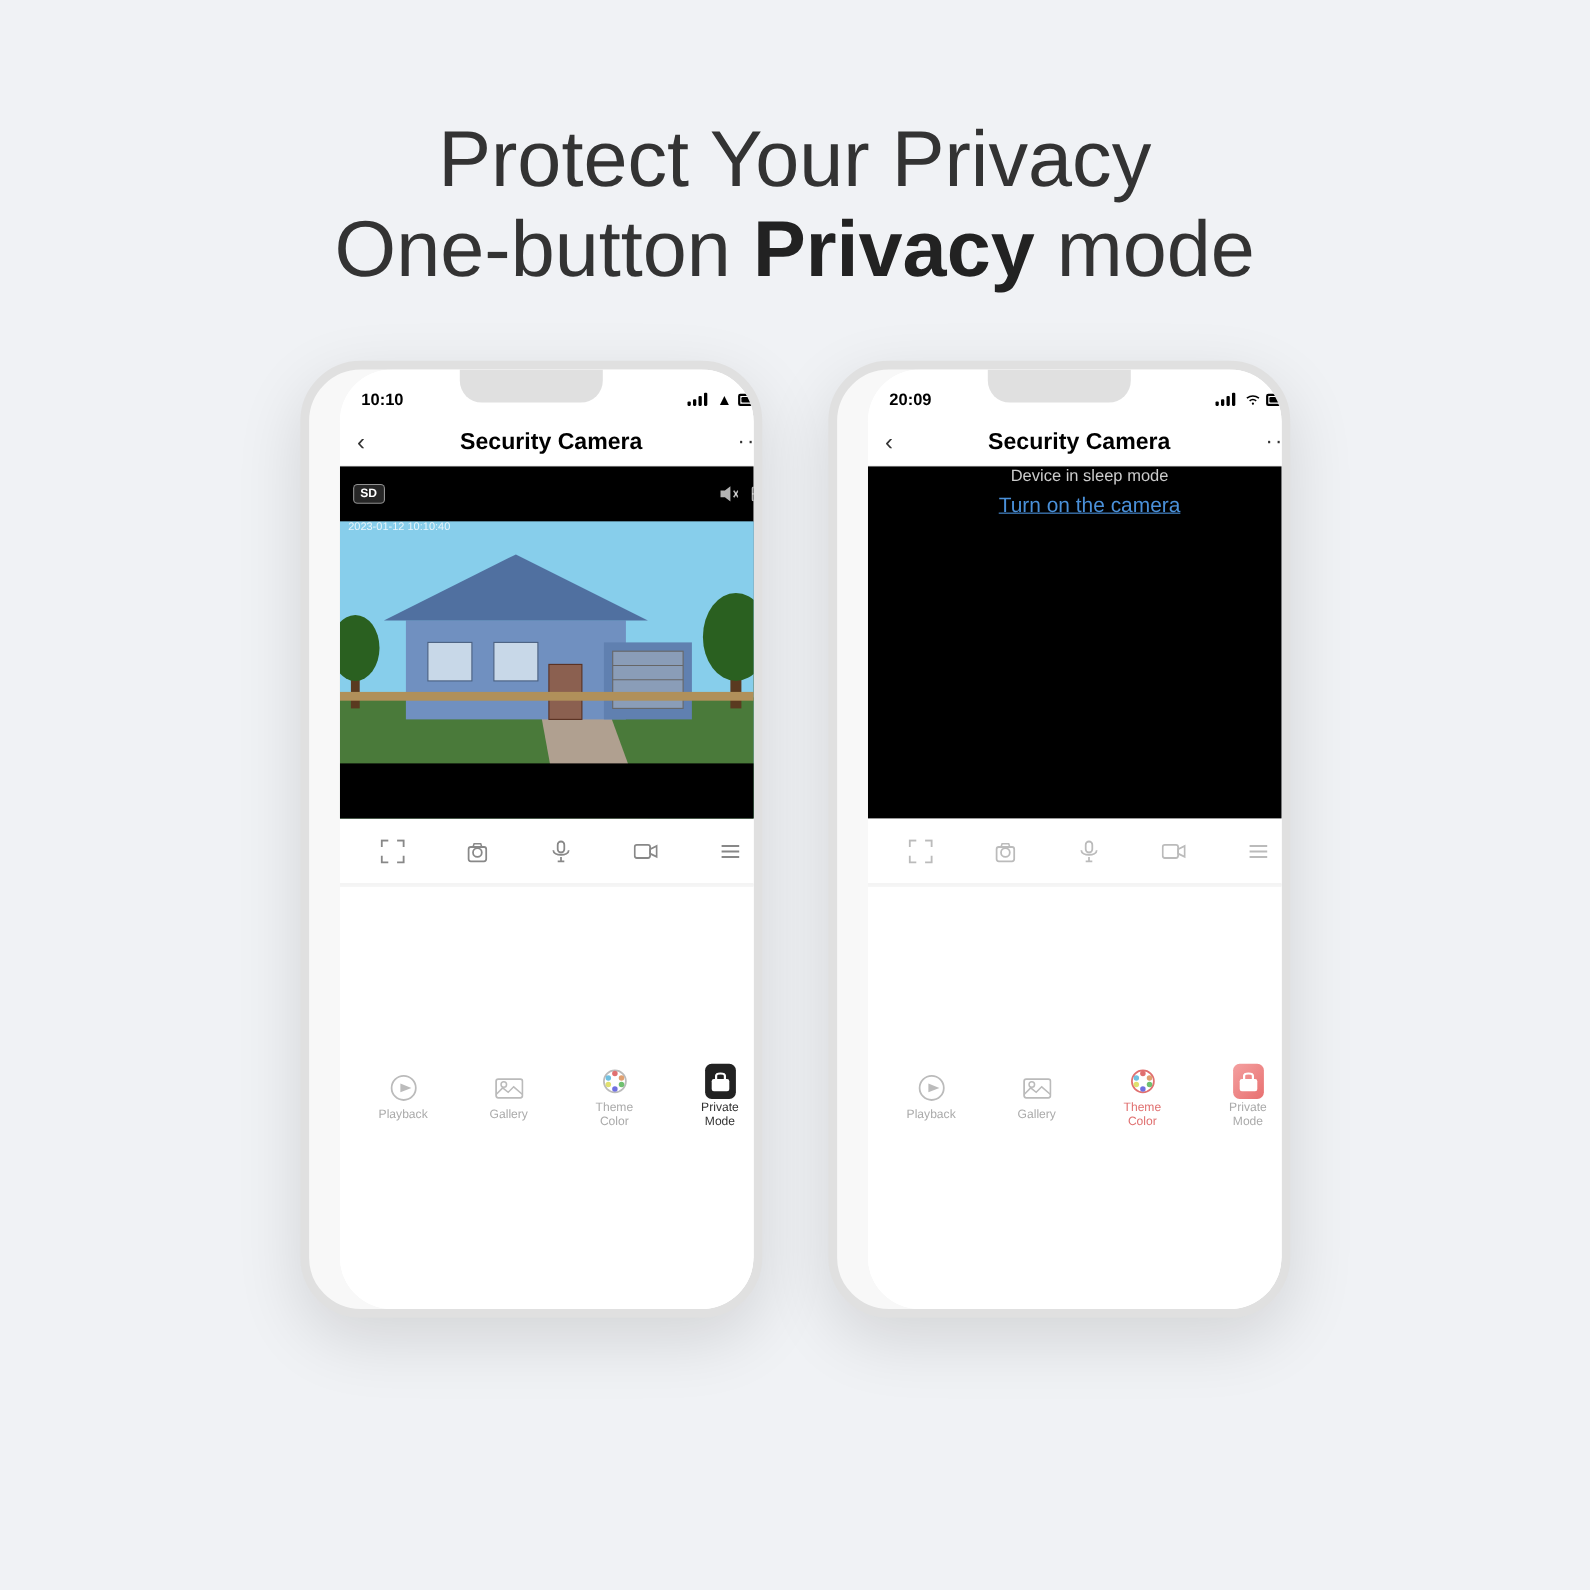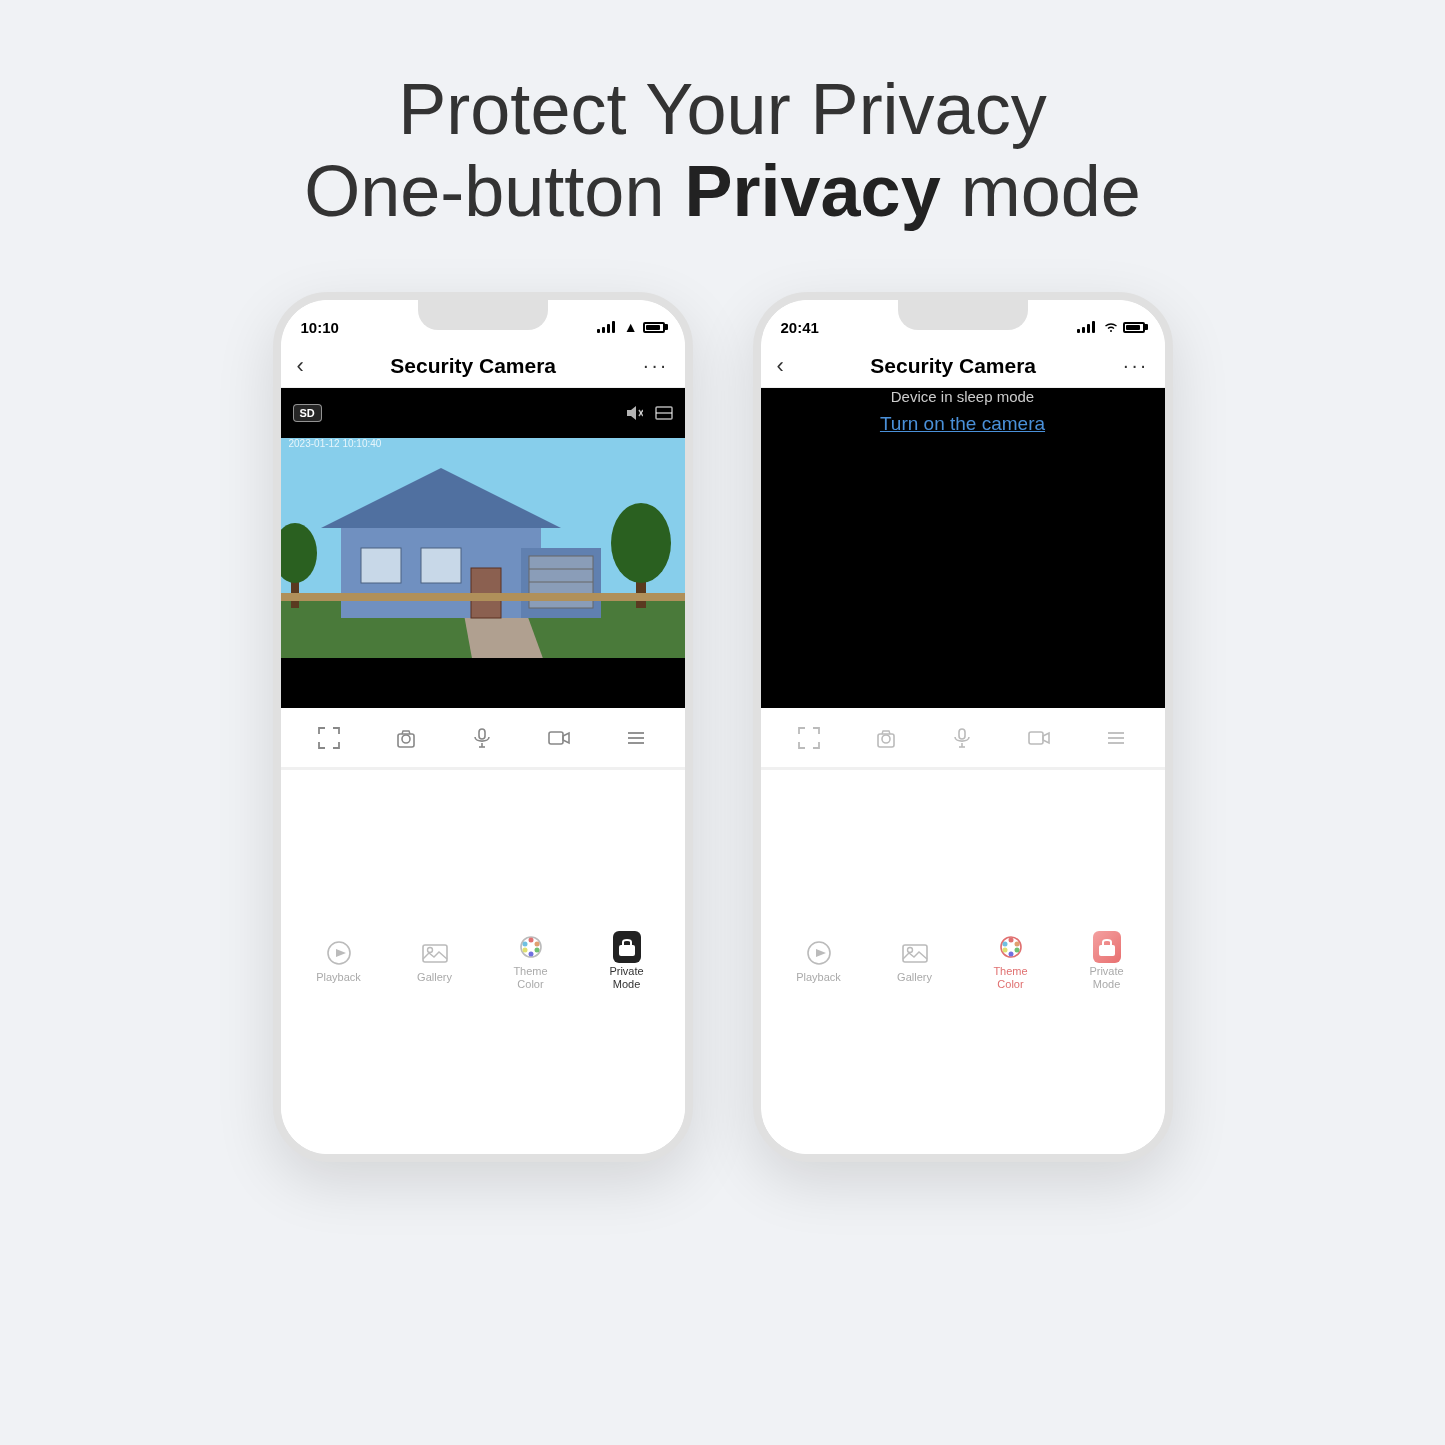--- a/index.html
+++ b/index.html
@@ -10,21 +10,21 @@
       background: #f0f2f5;
       font-family: -apple-system, BlinkMacSystemFont, 'Helvetica Neue', Arial, sans-serif;
       overflow: hidden;
       display: flex;
       flex-direction: column;
       align-items: center;
       justify-content: flex-start;
     }
 
     .hero-text {
-      margin-top: 68px;
+      margin-top: 104px;
       text-align: center;
       margin-bottom: 60px;
     }
 
     .hero-text .line1 {
       font-size: 72px;
       font-weight: 400;
       color: #333;
       display: block;
     }
@@ -61,20 +61,21 @@
     }
 
     .phone-inner {
       width: 100%;
       height: 100%;
       background: #fff;
       border-radius: 47px;
       overflow: hidden;
       display: flex;
       flex-direction: column;
+      margin-left: 28px;
     }
 
     
     .notch {
       position: absolute;
       top: 0;
       left: 50%;
       transform: translateX(-50%);
       width: 130px;
       height: 30px;
@@ -548,21 +549,21 @@
       </div>
 
     </div>
   </div>
 
   <div class="phone phone-right">
     <div class="notch"></div>
     <div class="phone-inner">
 
       <div class="status-bar">
-        <span class="status-time">20:41</span>
+        <span class="status-time">20:09</span>
         <div class="status-icons">
           <div class="signal-bars">
             <div class="signal-bar" style="height:4px"></div>
             <div class="signal-bar" style="height:6px"></div>
             <div class="signal-bar" style="height:9px"></div>
             <div class="signal-bar" style="height:12px"></div>
           </div>
           <svg width="14" height="12" viewBox="0 0 14 12" style="margin-left:4px;">
             <path d="M7,10 L7,10" stroke="#000" stroke-width="2" stroke-linecap="round"></path>
             <path d="M4,7.5 Q7,5 10,7.5" fill="none" stroke="#000" stroke-width="1.4"></path>

